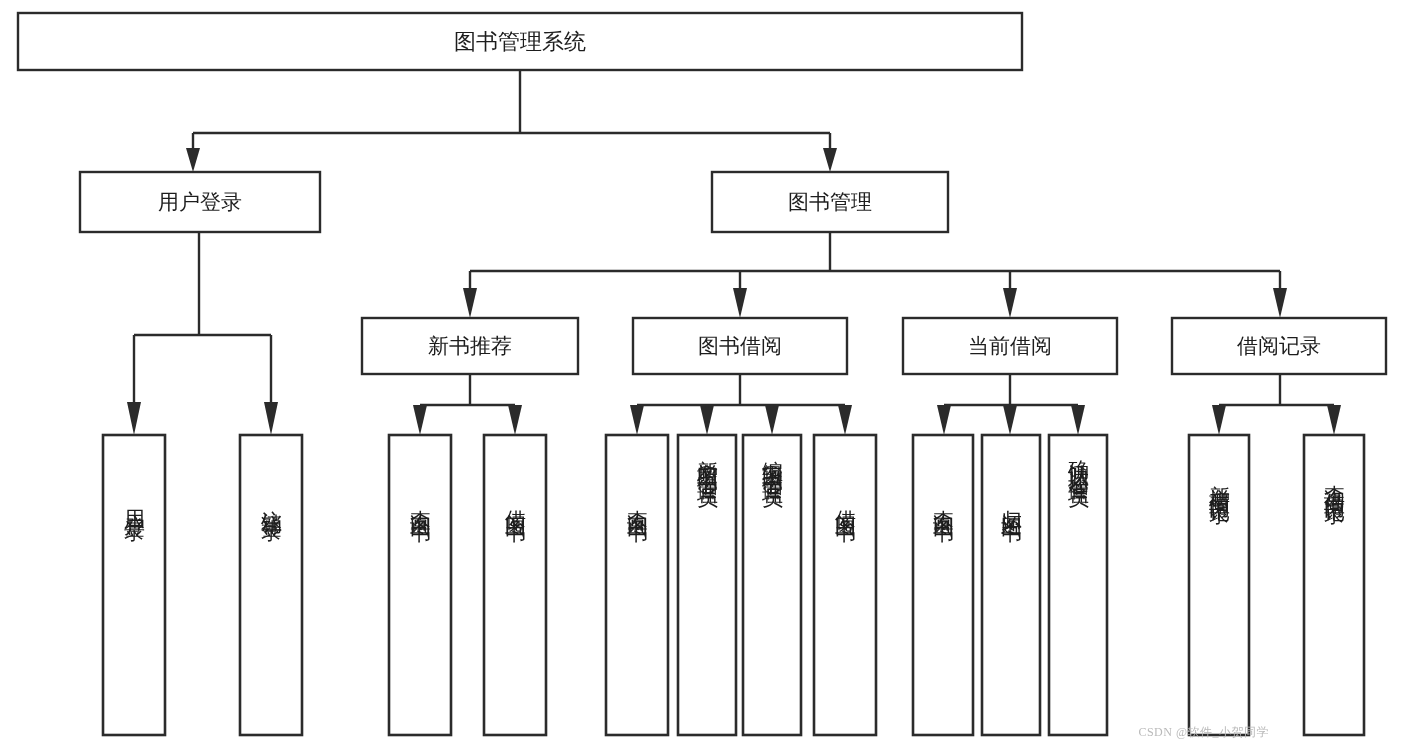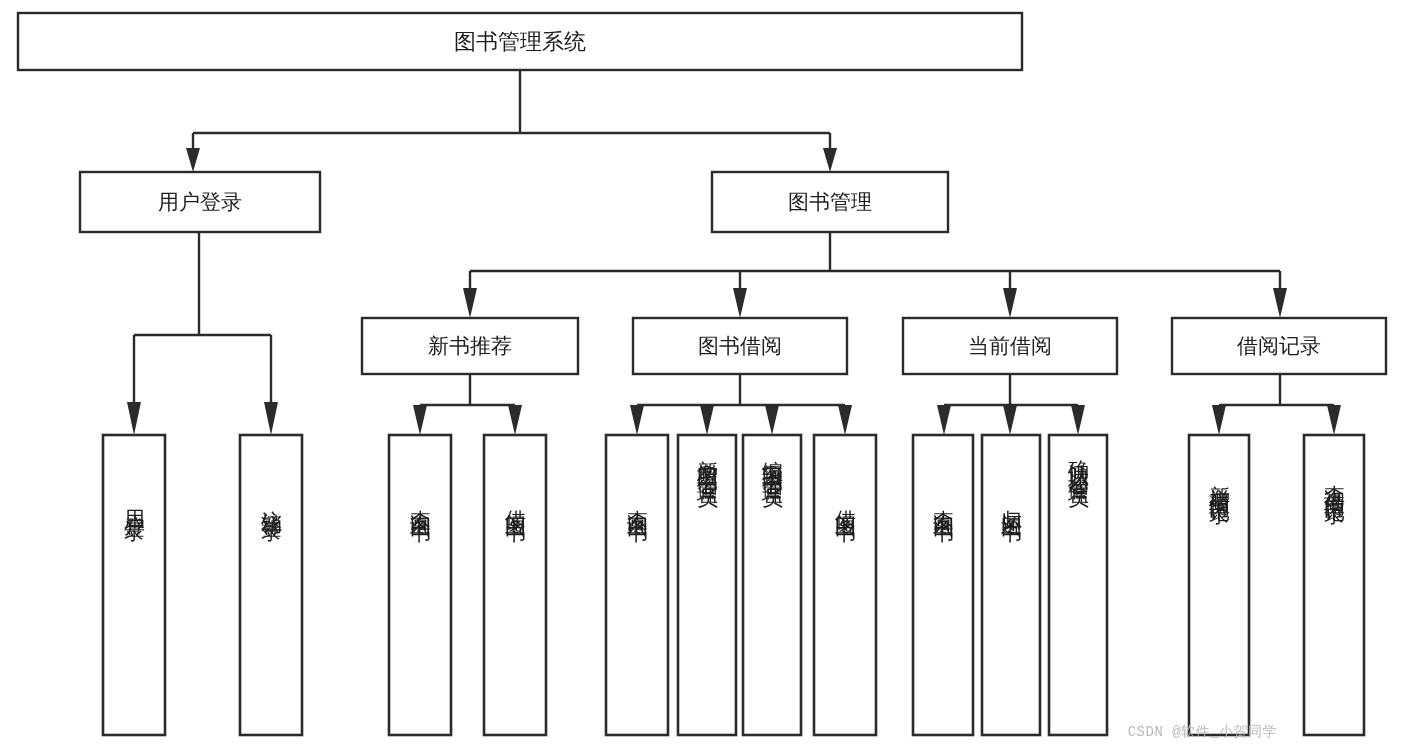--- a/index.html
+++ b/index.html
@@ -68,24 +68,24 @@
     text-orientation: upright;
     font-family: "DejaVu Sans", "Liberation Sans", sans-serif;
     font-size: 21px;
     line-height: 1;
     letter-spacing: 4px;
     color: #1d1d1d;
     white-space: nowrap;
   }
   .watermark {
     position: absolute;
-    right: 0;
+    right: 8px;
     bottom: 6px;
-    font-family: Liberation Mono, monospace;
-    font-size: 14px;
+    font-family: Liberation Serif, serif;
+    font-size: 12px;
     color: #b9b9b9;
     letter-spacing: 0.5px;
     user-select: none;
   }
 </style>
 </head>
 <body>
 
 <div id="diagram-root">
 

